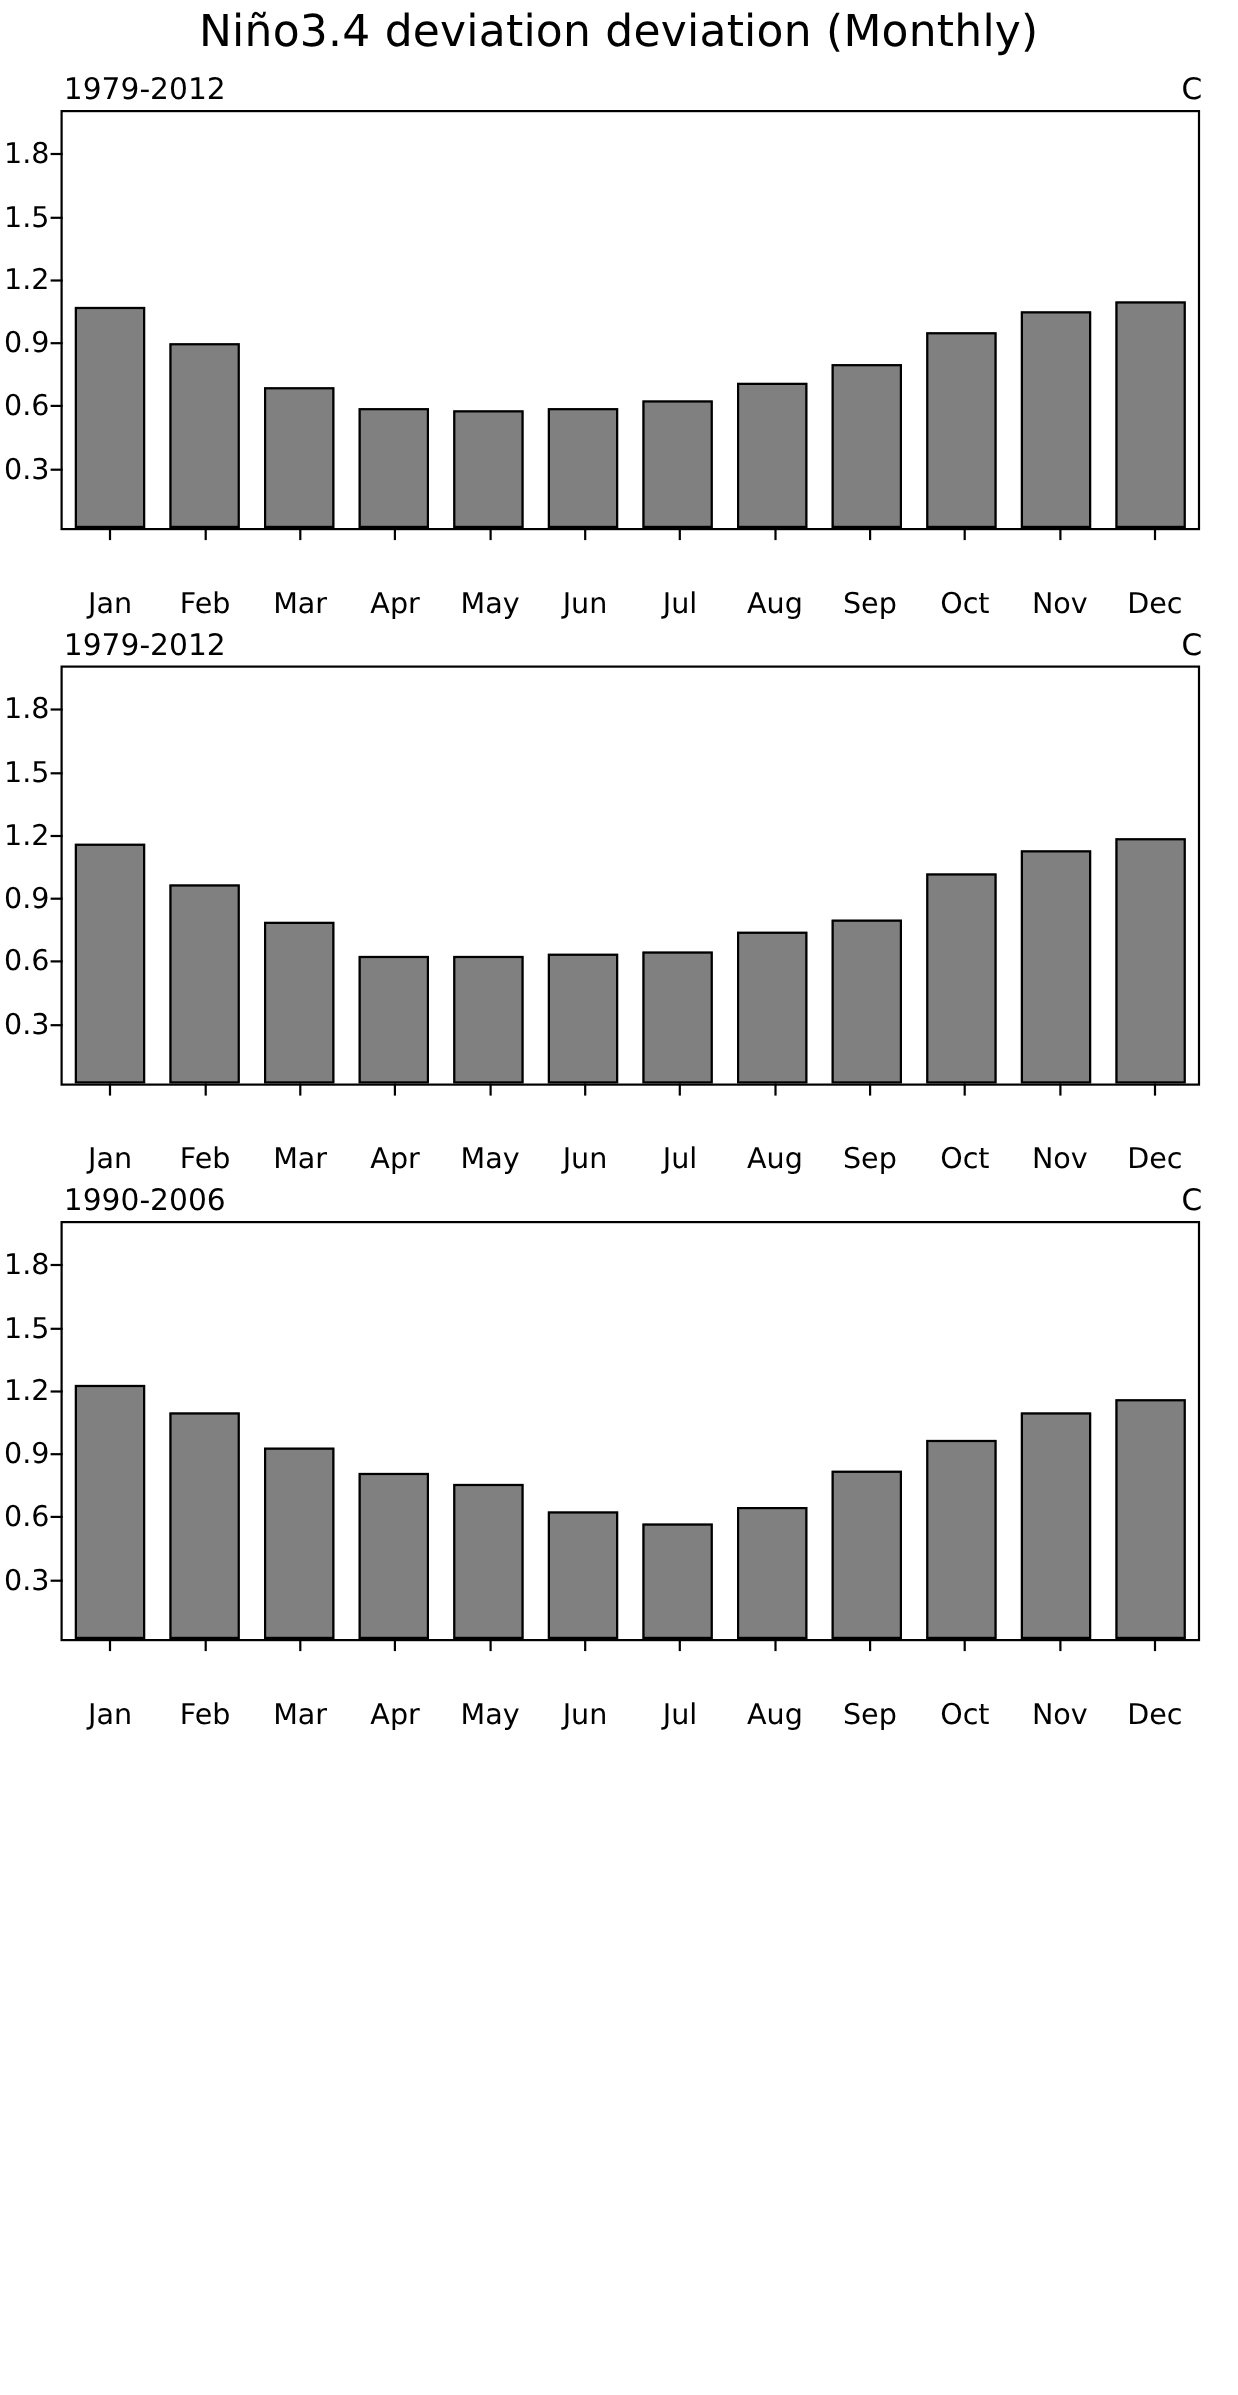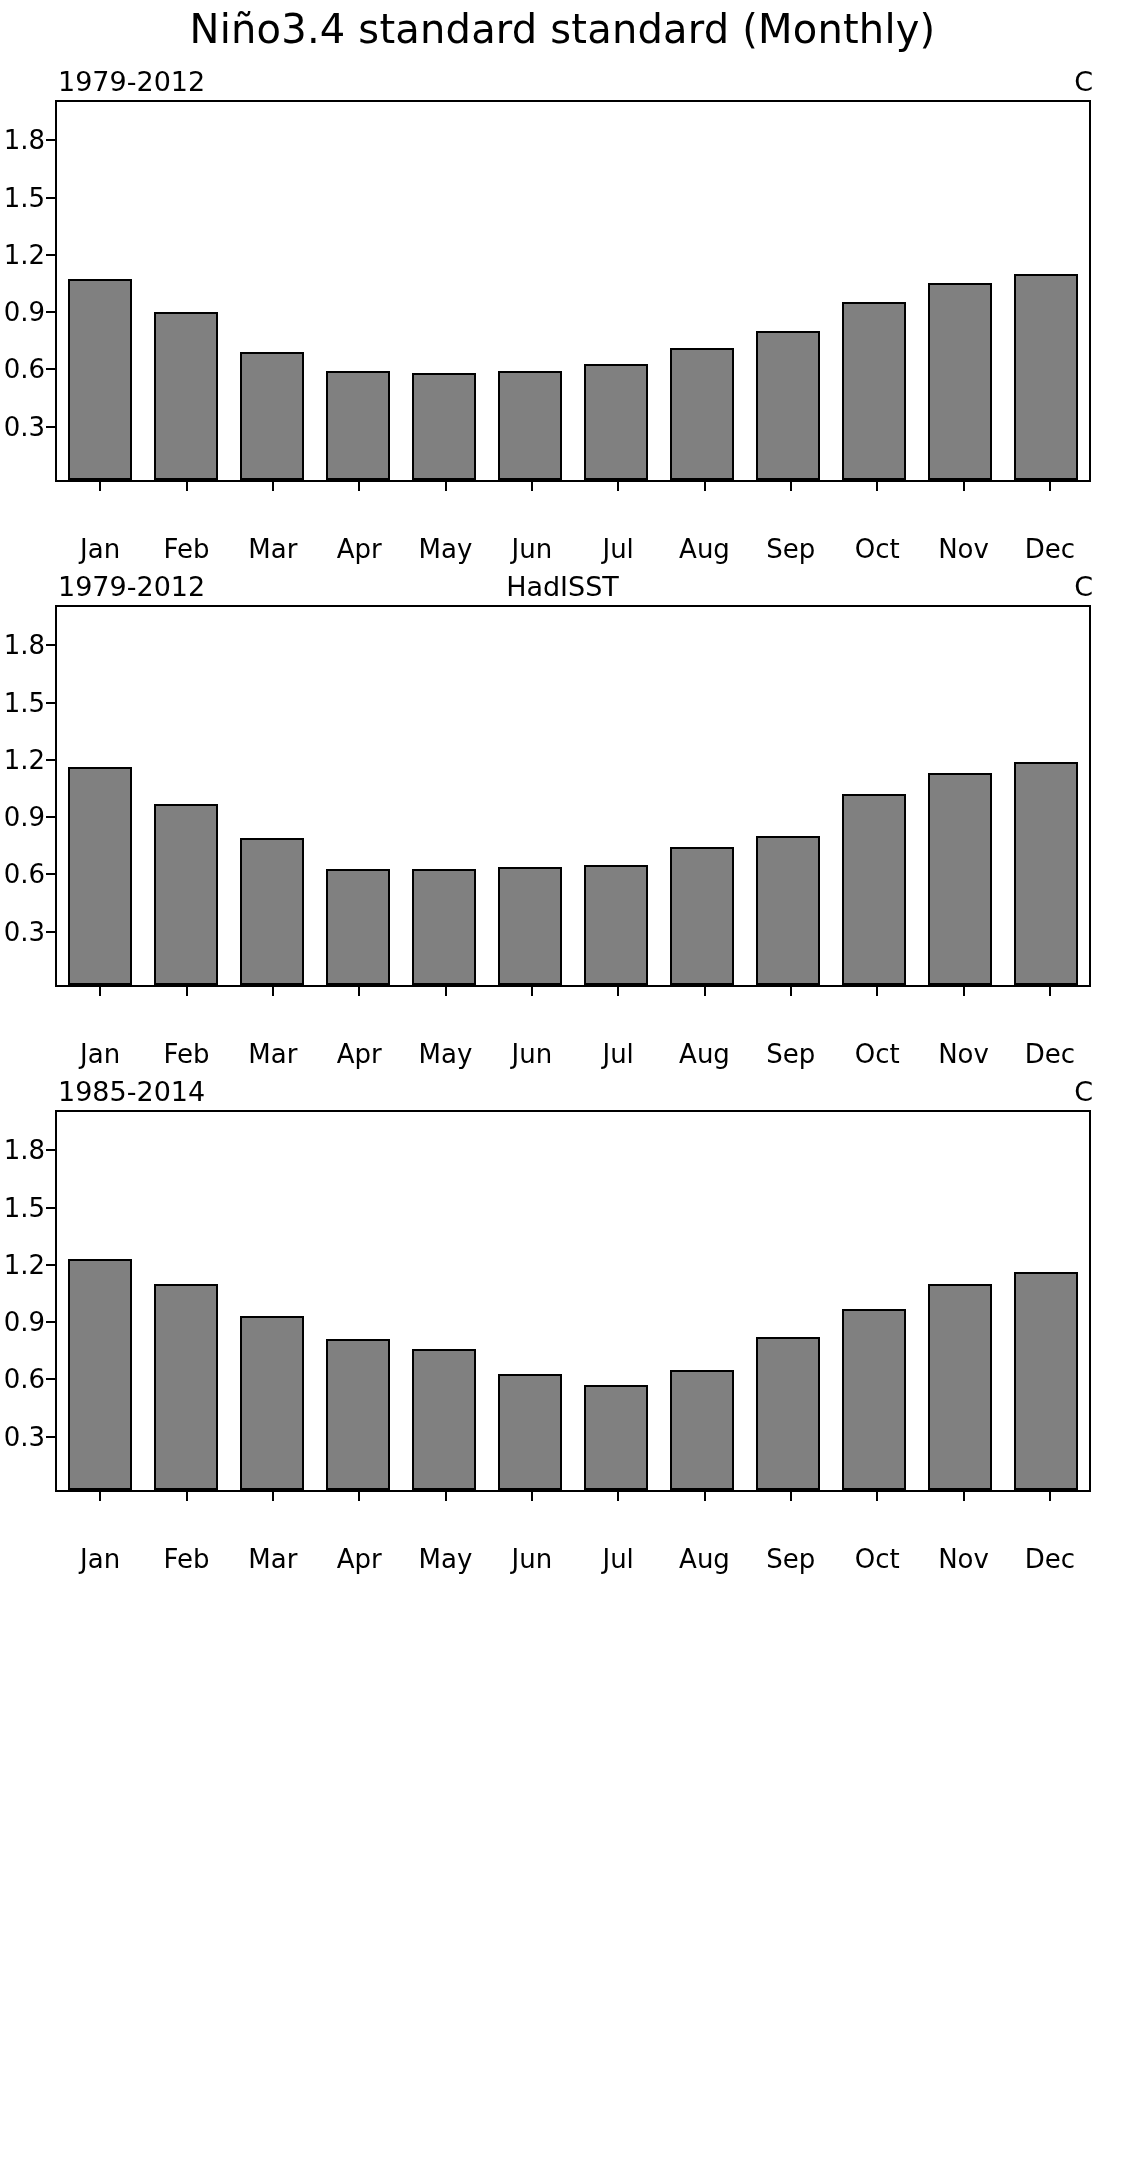--- a/index.html
+++ b/index.html
@@ -121,21 +121,21 @@
     transform: translateX(-50%);
     font-size: 26px;
     white-space: nowrap;
   }
 </style>
 </head>
 <body>
 
 <div class="figure">
 
-  <div class="main-title">Niño3.4 standard standard (Monthly)</div>
+  <div class="main-title">Niño3.4 deviation deviation (Monthly)</div>
 
   <div class="panel panel-1">
     <div class="panel-header">
       <div class="hdr-left">1979-2012</div>
       <div class="hdr-right">C</div>
     </div>
     <div class="plot-area">
       <div class="bars">
           <div class="bar" title="Jan: 1.05" style="height: 200.55px;"></div>
           <div class="bar" title="Feb: 0.88" style="height: 168.08px;"></div>
@@ -185,21 +185,20 @@
         <div class="xtick-mark" style="left: 905.5px;"></div>
         <div class="xtick-label" style="left: 906.5px;">Nov</div>
         <div class="xtick-mark" style="left: 991.833px;"></div>
         <div class="xtick-label" style="left: 992.833px;">Dec</div>
       </div>
   </div>
 
   <div class="panel panel-2">
     <div class="panel-header">
       <div class="hdr-left">1979-2012</div>
-      <div class="hdr-center">HadISST</div>
       <div class="hdr-right">C</div>
     </div>
     <div class="plot-area">
       <div class="bars">
           <div class="bar" title="Jan: 1.14" style="height: 217.74px;"></div>
           <div class="bar" title="Feb: 0.95" style="height: 181.45px;"></div>
           <div class="bar" title="Mar: 0.77" style="height: 147.07px;"></div>
           <div class="bar" title="Apr: 0.61" style="height: 116.51px;"></div>
           <div class="bar" title="May: 0.61" style="height: 116.51px;"></div>
           <div class="bar" title="Jun: 0.62" style="height: 118.42px;"></div>
@@ -244,21 +243,21 @@
         <div class="xtick-label" style="left: 820.167px;">Oct</div>
         <div class="xtick-mark" style="left: 905.5px;"></div>
         <div class="xtick-label" style="left: 906.5px;">Nov</div>
         <div class="xtick-mark" style="left: 991.833px;"></div>
         <div class="xtick-label" style="left: 992.833px;">Dec</div>
       </div>
   </div>
 
   <div class="panel panel-3">
     <div class="panel-header">
-      <div class="hdr-left">1985-2014</div>
+      <div class="hdr-left">1990-2006</div>
       <div class="hdr-right">C</div>
     </div>
     <div class="plot-area">
       <div class="bars">
           <div class="bar" title="Jan: 1.21" style="height: 231.11px;"></div>
           <div class="bar" title="Feb: 1.08" style="height: 206.28px;"></div>
           <div class="bar" title="Mar: 0.91" style="height: 173.81px;"></div>
           <div class="bar" title="Apr: 0.79" style="height: 150.89px;"></div>
           <div class="bar" title="May: 0.74" style="height: 141.34px;"></div>
           <div class="bar" title="Jun: 0.61" style="height: 116.51px;"></div>

